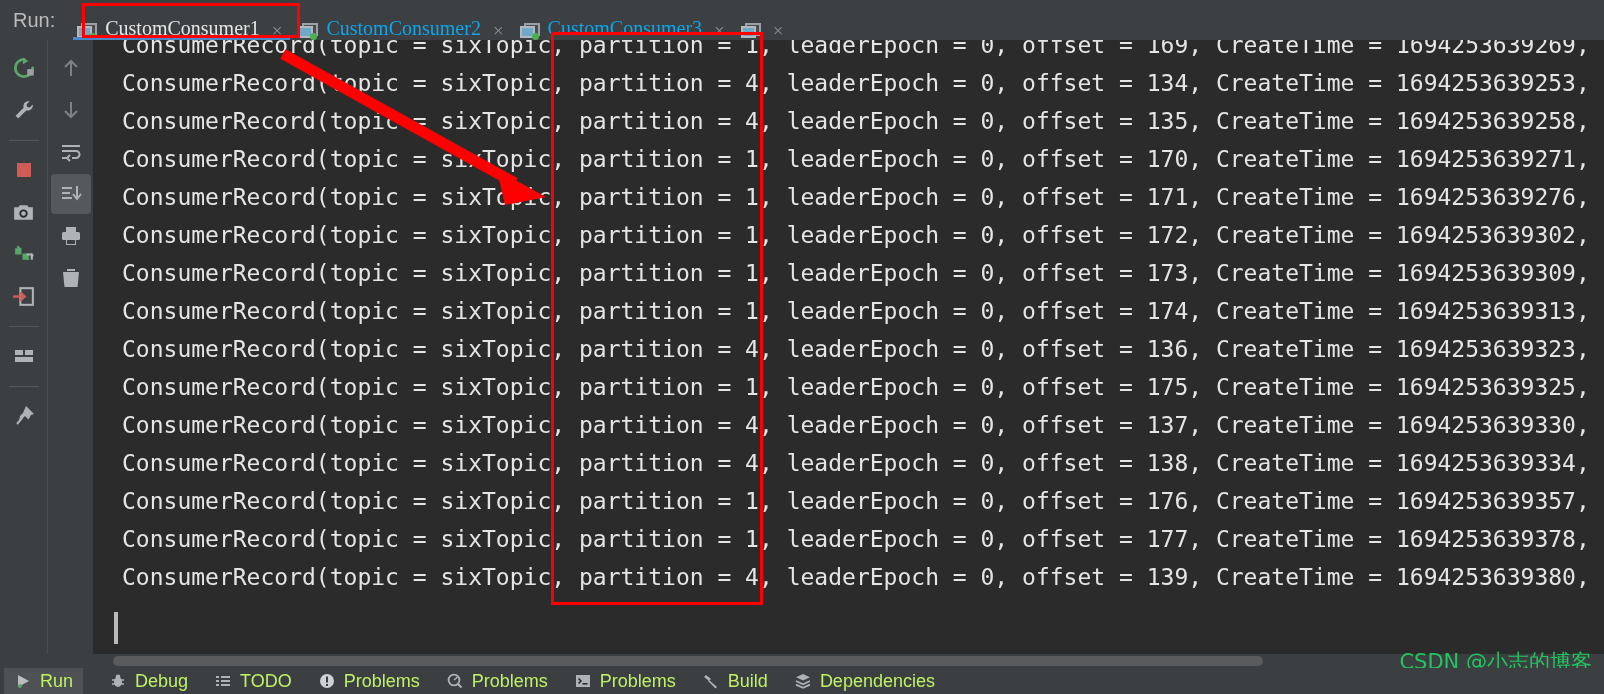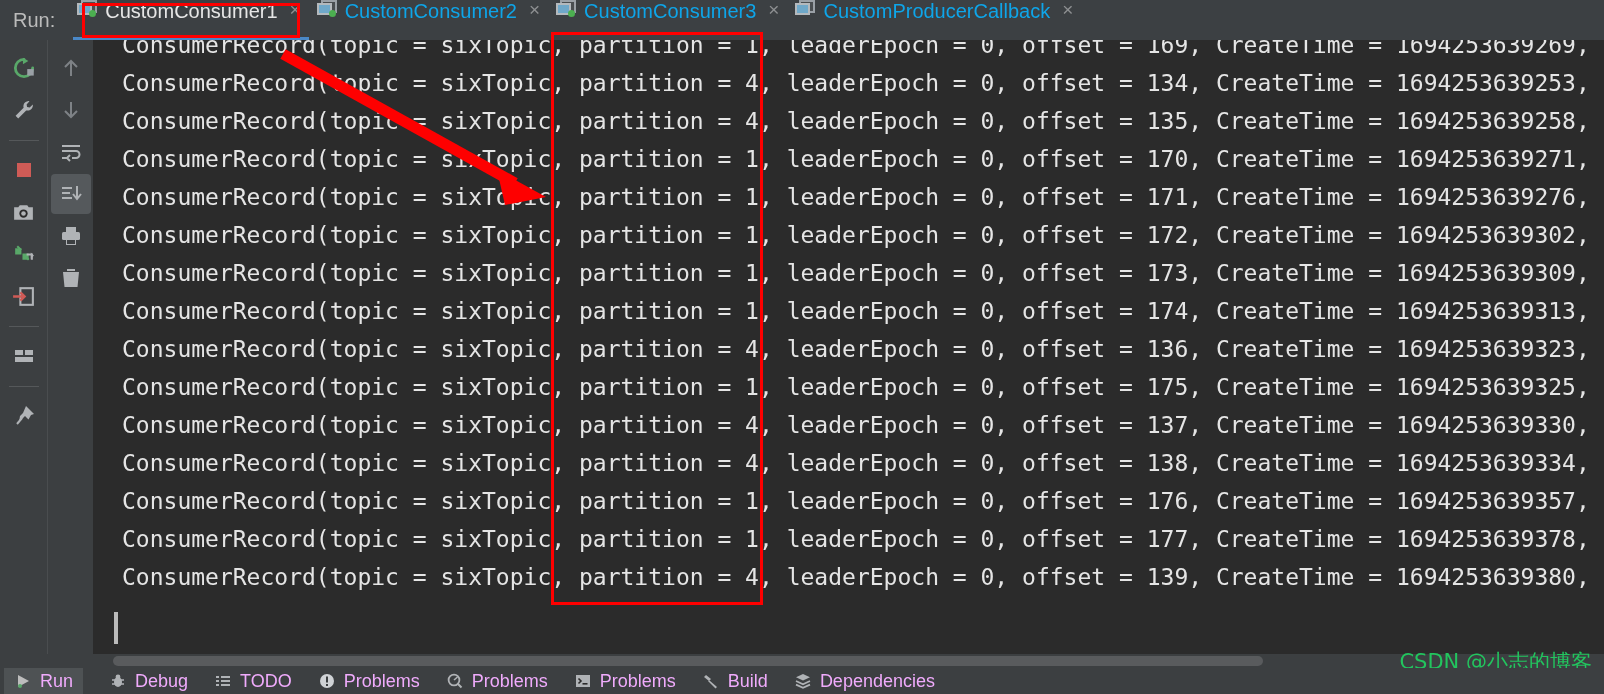--- a/index.html
+++ b/index.html
@@ -26,25 +26,26 @@
     overflow: hidden;
   }
   .run-label {
     color: #bbbbbb;
     font-size: 20px;
     margin-left: 13px;
     margin-right: 16px;
     white-space: nowrap;
   }
   .tab {
-    display: flex; align-items: flex-start;
+    display: flex; align-items: flex-end;
     height: 40px;
     padding: 0 10px 0 6px;
     position: relative;
     white-space: nowrap;
+    font-family: Liberation Serif, serif;
   }
   .tab .tab-label {
     color: #0ea5e9;
     font-size: 20px;
     margin-left: 8px;
   }
   .tab.active .tab-label { color: #e6e6e6; }
   .tab .tab-close {
     color: #8d8f91;
     font-size: 19px;
@@ -157,21 +158,21 @@
   }
   .sb-item {
     display: flex; align-items: center;
     height: 26px;
     margin-right: 26px;
     white-space: nowrap;
   }
   .sb-item:first-child { margin-left: 14px; }
   .sb-item.active { background: #4e5254; padding: 0 10px; margin-left: 4px; }
   .sb-label {
-    color: #f0abfc;
+    color: #bef264;
     font-size: 18px;
     margin-left: 8px;
   }
   .sb-ico { width: 18px; height: 18px; display:flex; align-items:center; justify-content:center; }
 
   
   .anno-box {
     position: absolute;
     border: 3px solid #fe0000;
     pointer-events: none;
@@ -227,21 +228,20 @@
             <span class="run-dot"></span>
           </span>
           <span class="tab-label">CustomConsumer3</span>
           <span class="tab-close">×</span>
         </div>
         <div class="tab">
           <span class="tab-icon">
             <span class="win-back"></span>
             <span class="win-front"></span>
           </span>
-          <span class="tab-label">CustomProducerCallback</span>
           <span class="tab-close">×</span>
         </div>
       </div>
   </div>
 
   <div class="toolbar-col col1">
     <div class="tb-btn" title="Rerun">
       <svg width="26" height="26" viewBox="0 0 24 24">
         <path d="M12 4 A8 8 0 1 0 20 12" fill="none" stroke="#59a869" stroke-width="2.6" stroke-linecap="round"></path>
         <path d="M11 2.5 L16 5.5 L11 8.5 Z" fill="#59a869"></path>

